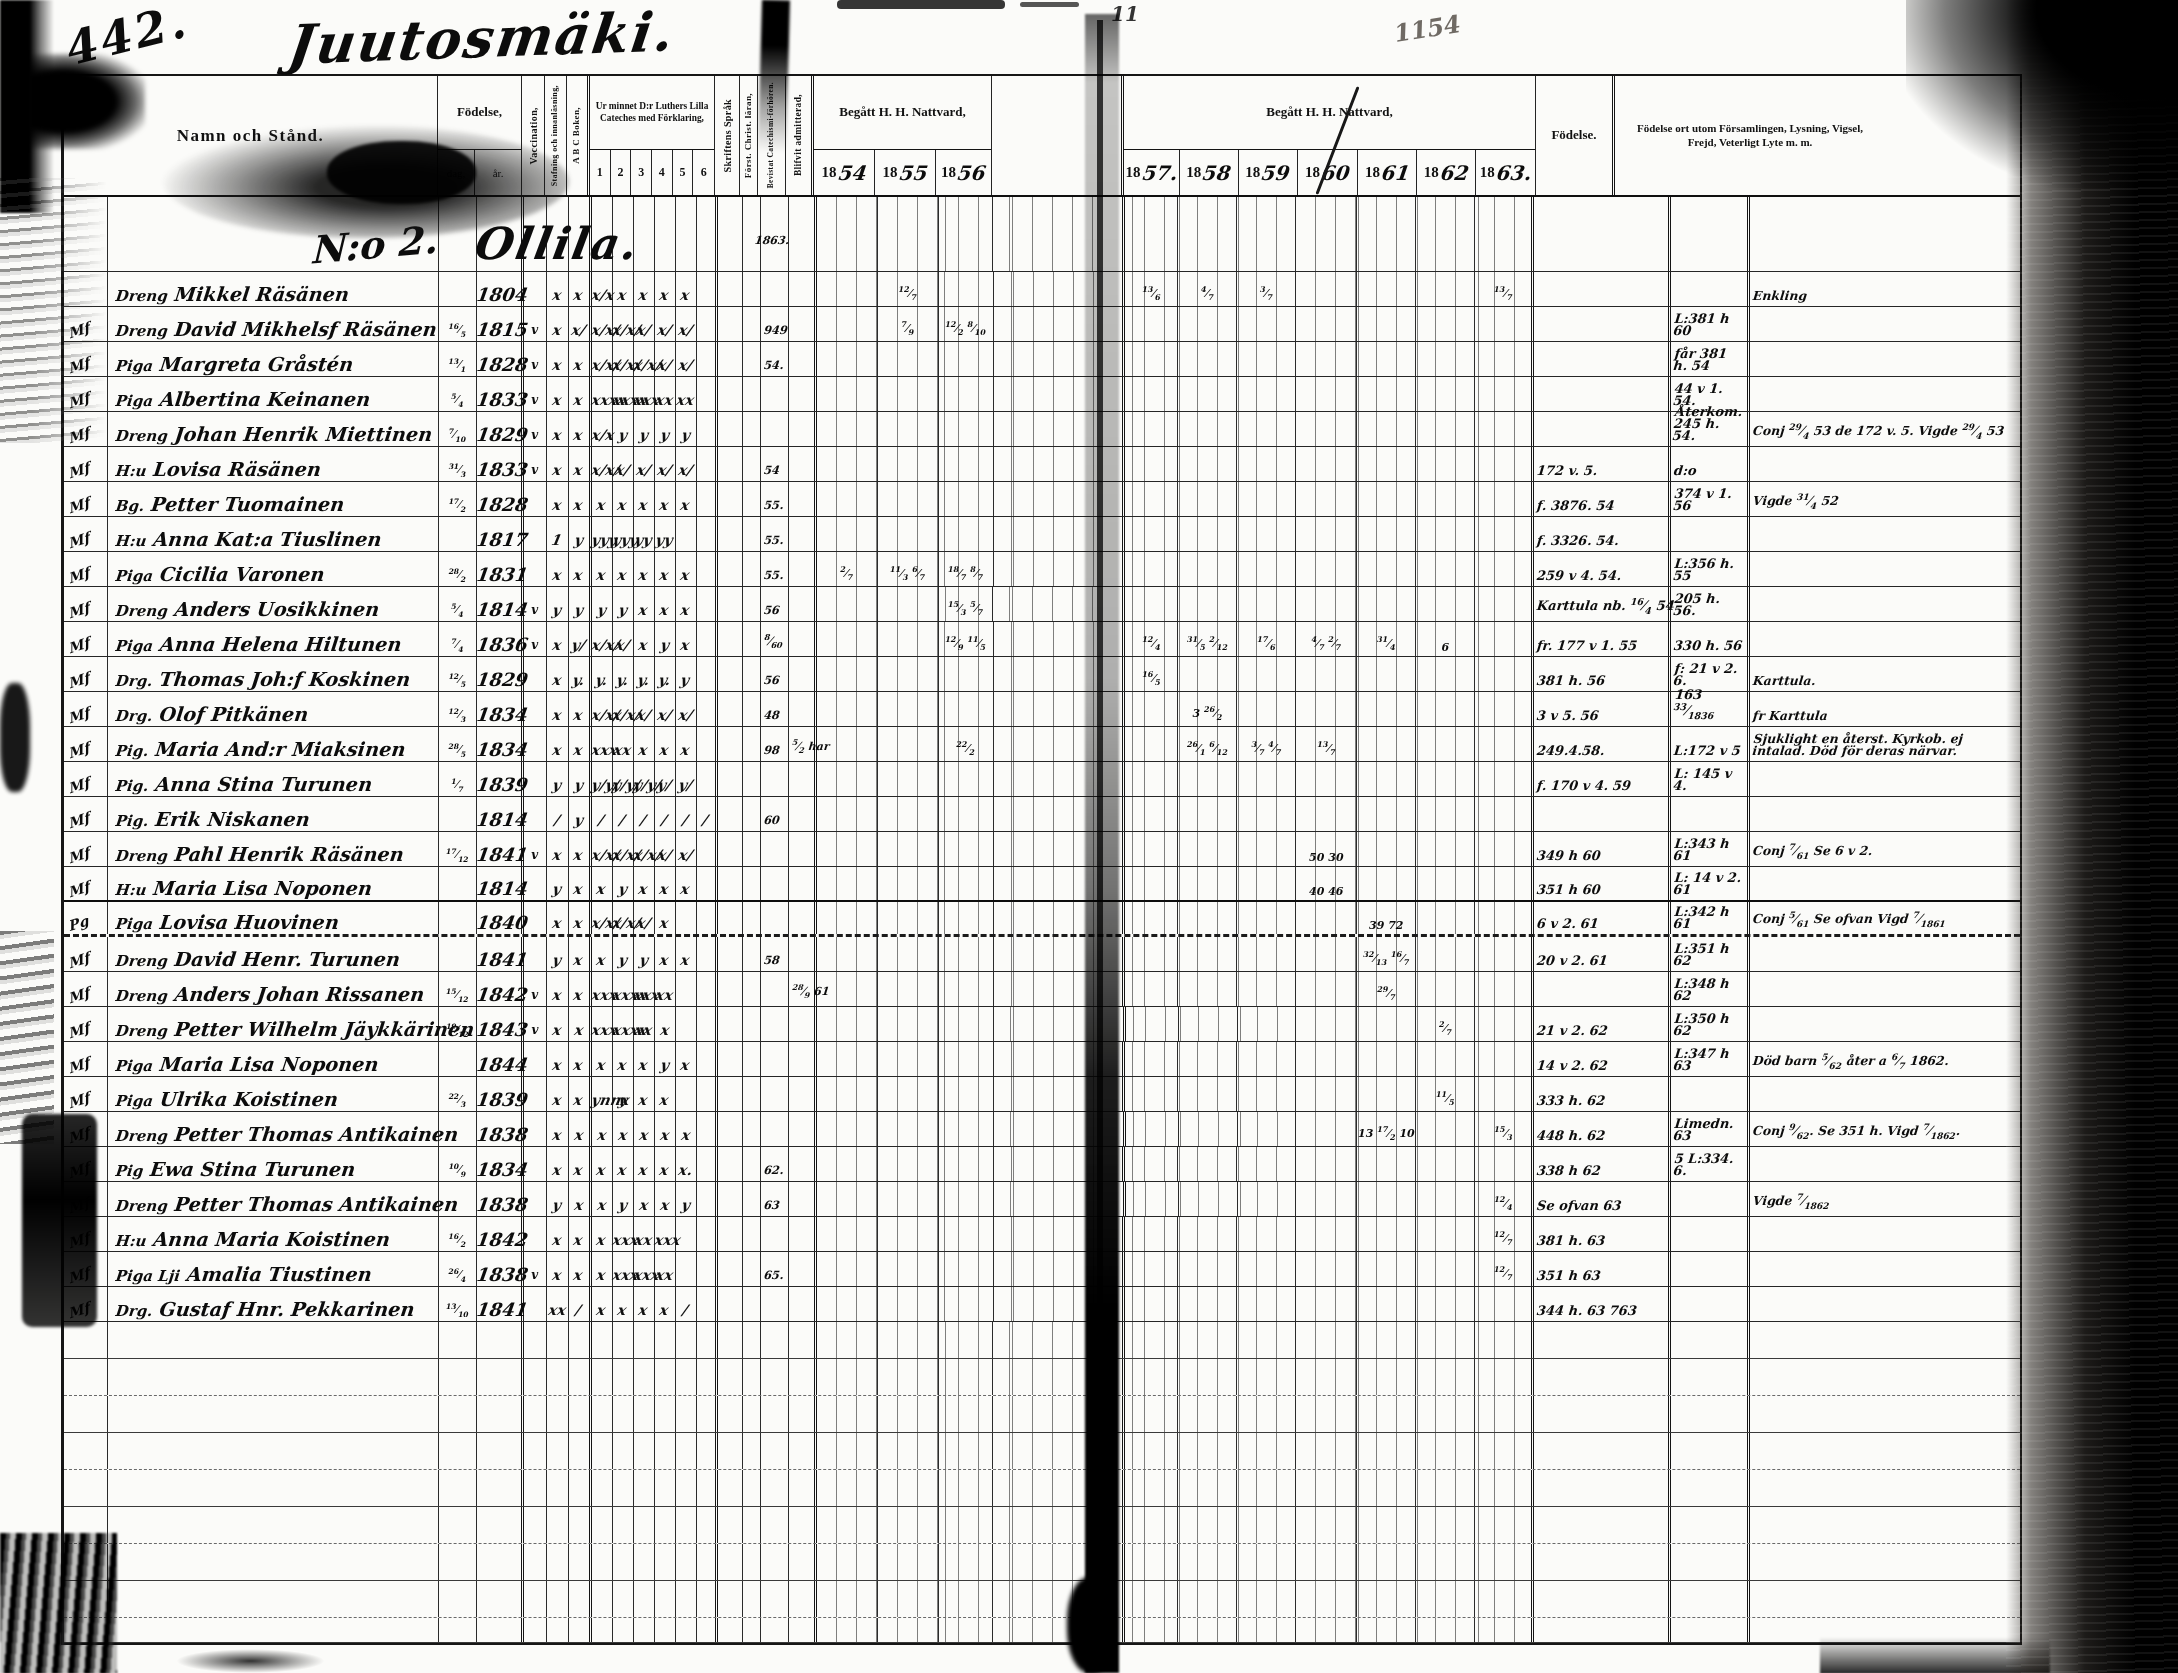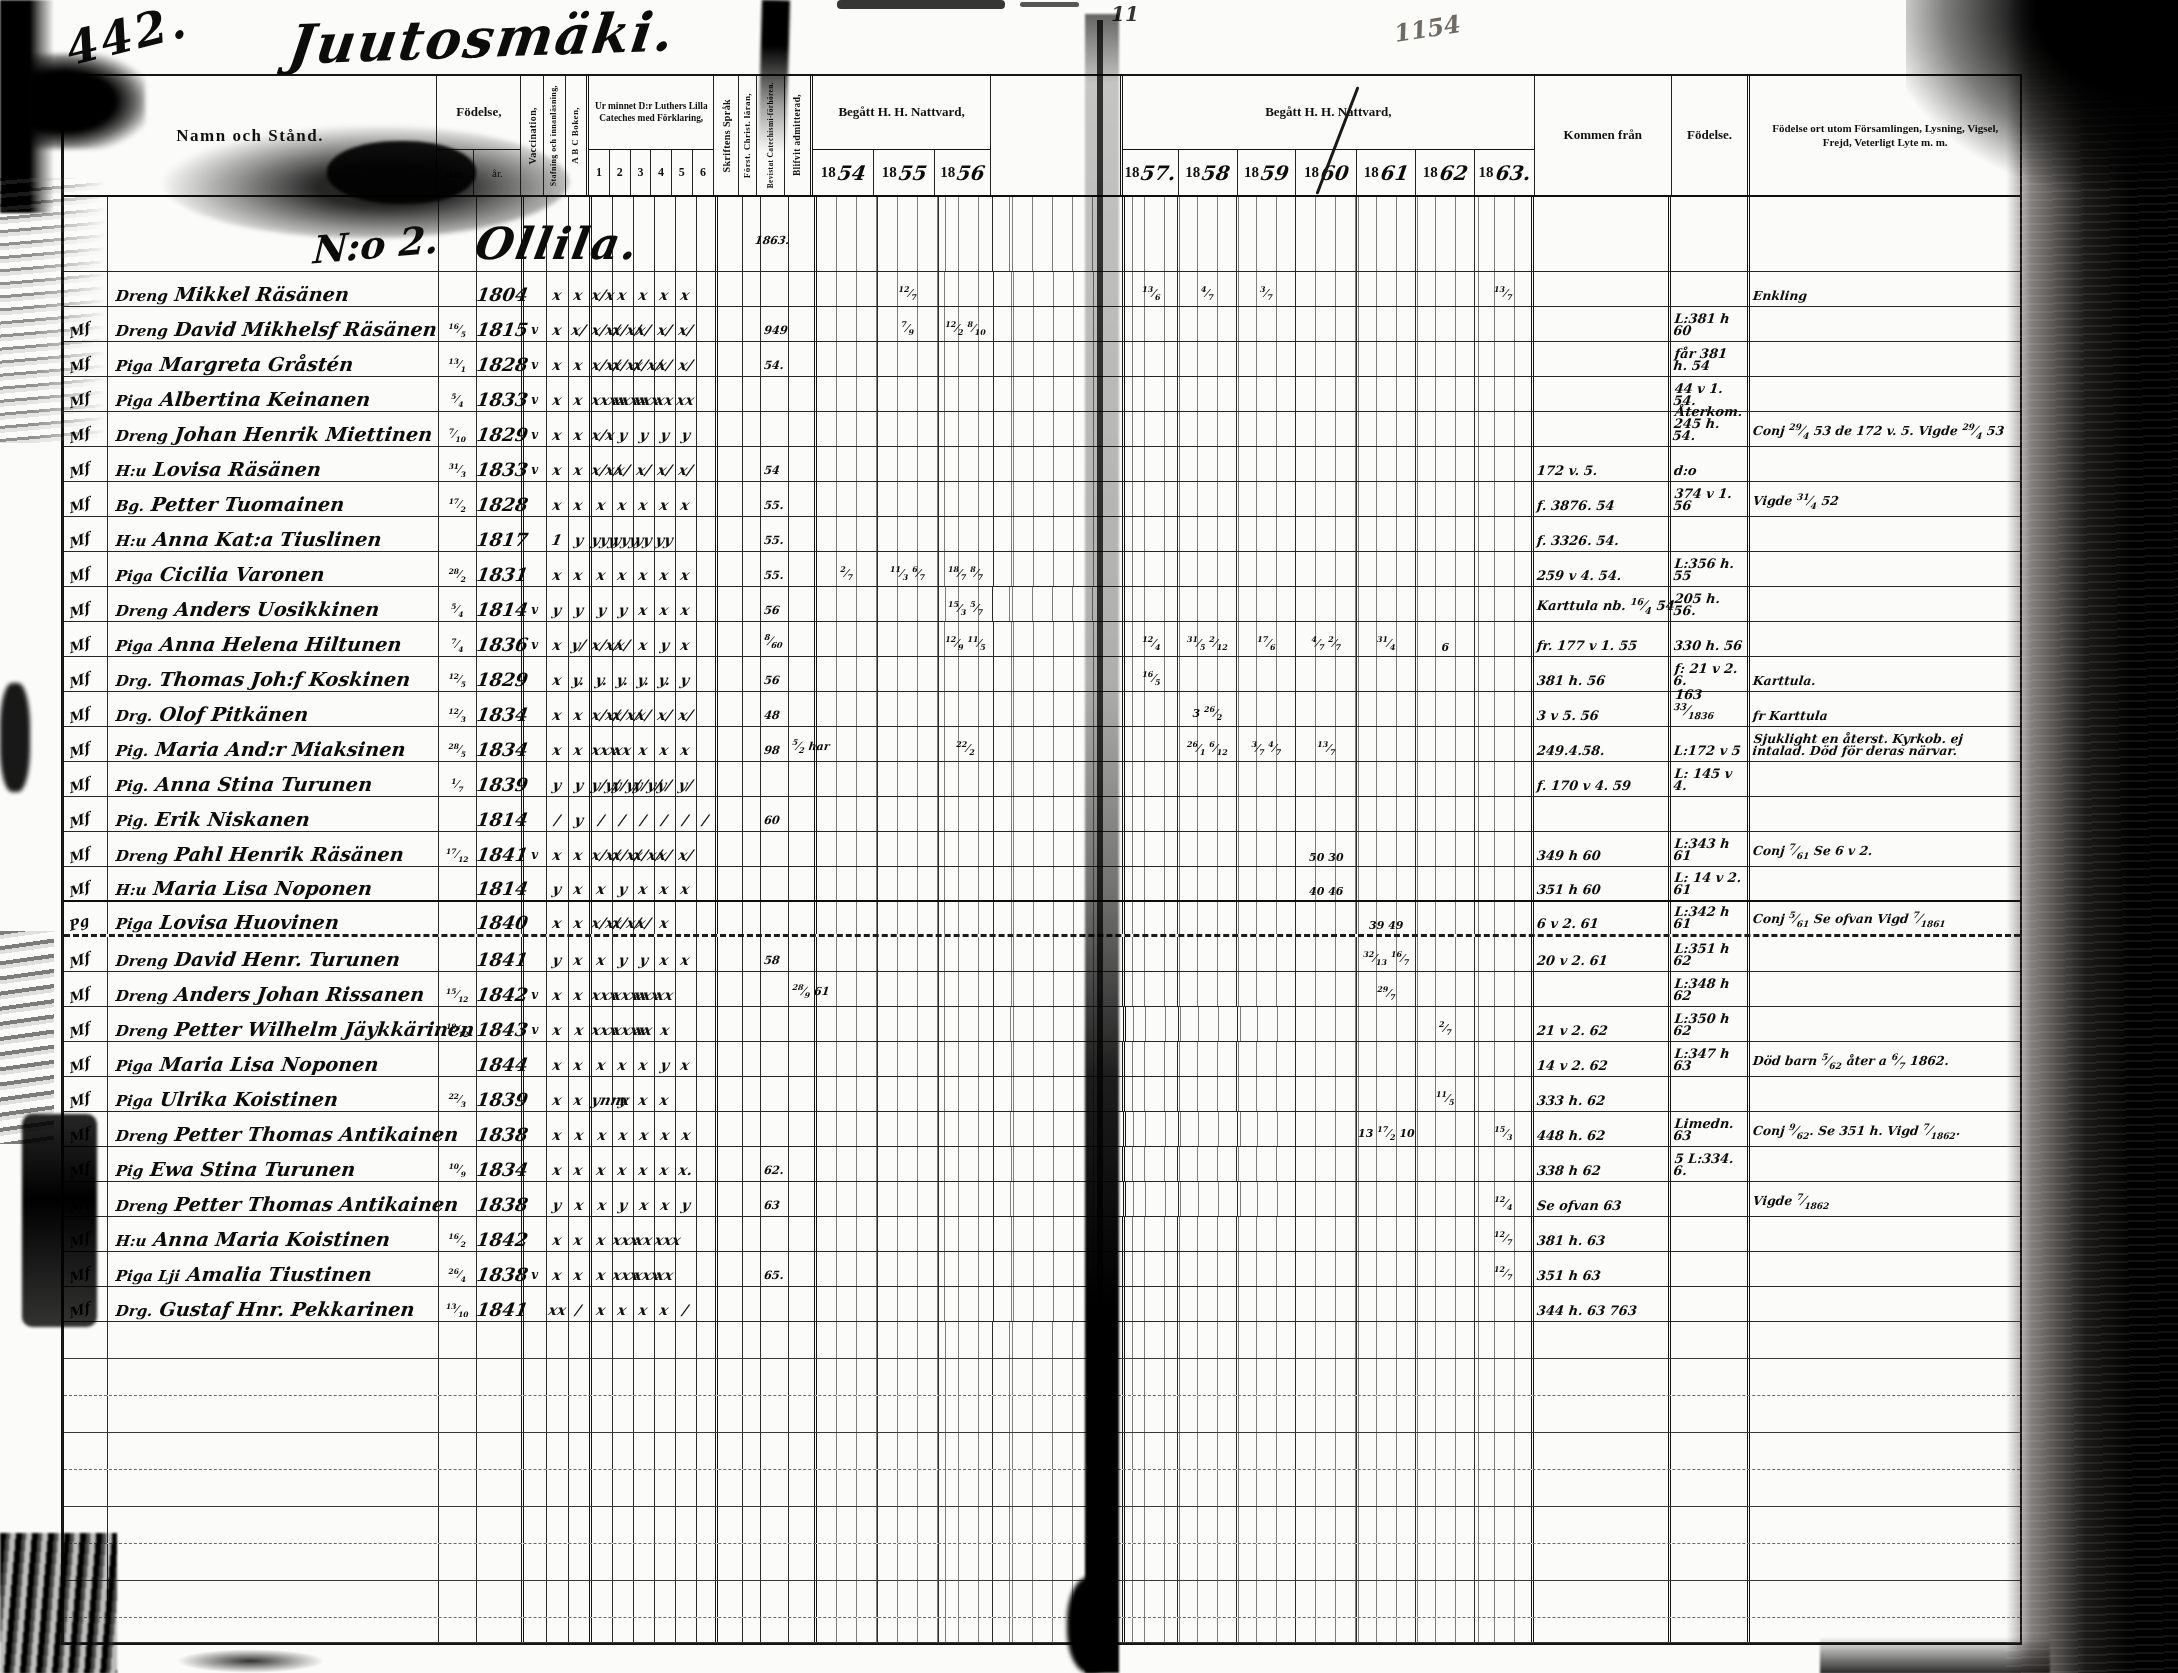--- a/index.html
+++ b/index.html
@@ -164,23 +164,20 @@
             <div class="sc" style="width:59px">
         <span class="yp">18</span>
               <span class="hw ys">62</span>
             </div>
             <div class="sc" style="width:59px">
         <span class="yp">18</span>
               <span class="hw ys">63.</span>
             </div>
           </div>
       </div>
-      <div class="hcell" style="width:137px">
-        <div class="hlabel h-two">Kommen från</div>
-      </div>
       <div class="hcell dblr" style="width:79px">
         <div class="hlabel" style="font-size:13px">Födelse.</div>
       </div>
       <div class="hcell" style="width:270px;border-right:none">
         <div class="hlabel" style="font-size:11px;padding:0 16px">Födelse ort utom Församlingen, Lysning, Vigsel, Frejd, Veterligt Lyte m. m.</div>
       </div>
     </div>
     <div class="tbody" id="tbody">
         <div class="trow sec">
           <div class="cell " style="width:44px"></div>
@@ -1418,21 +1415,21 @@
           <div class="cell grid20" style="width:61px"></div>
           <div class="cell grid20" style="width:61px"></div>
           <div class="cell grid20" style="width:55px"></div>
           <div class="cell grid20 nob" style="width:103px"></div>
           <div class="cell foldcell" style="width:26px"></div>
           <div class="cell grid20 pgstart" style="width:56px"></div>
           <div class="cell grid20" style="width:59px"></div>
           <div class="cell grid20" style="width:59px"></div>
           <div class="cell grid20" style="width:61px"></div>
           <div class="cell grid20" style="width:59px">
-            <span class="hw fr2">39 49</span>
+            <span class="hw fr2">39 72</span>
           </div>
           <div class="cell grid20" style="width:59px"></div>
           <div class="cell grid20 dbl" style="width:59px"></div>
           <div class="cell dbl" style="width:137px">
             <span class="hw sm smw">6 v 2. 61</span>
           </div>
           <div class="cell dbl" style="width:79px">
             <span class="hw sm" style="line-height:12px">L:342 h 61</span>
           </div>
           <div class="cell nob" style="width:270px">

